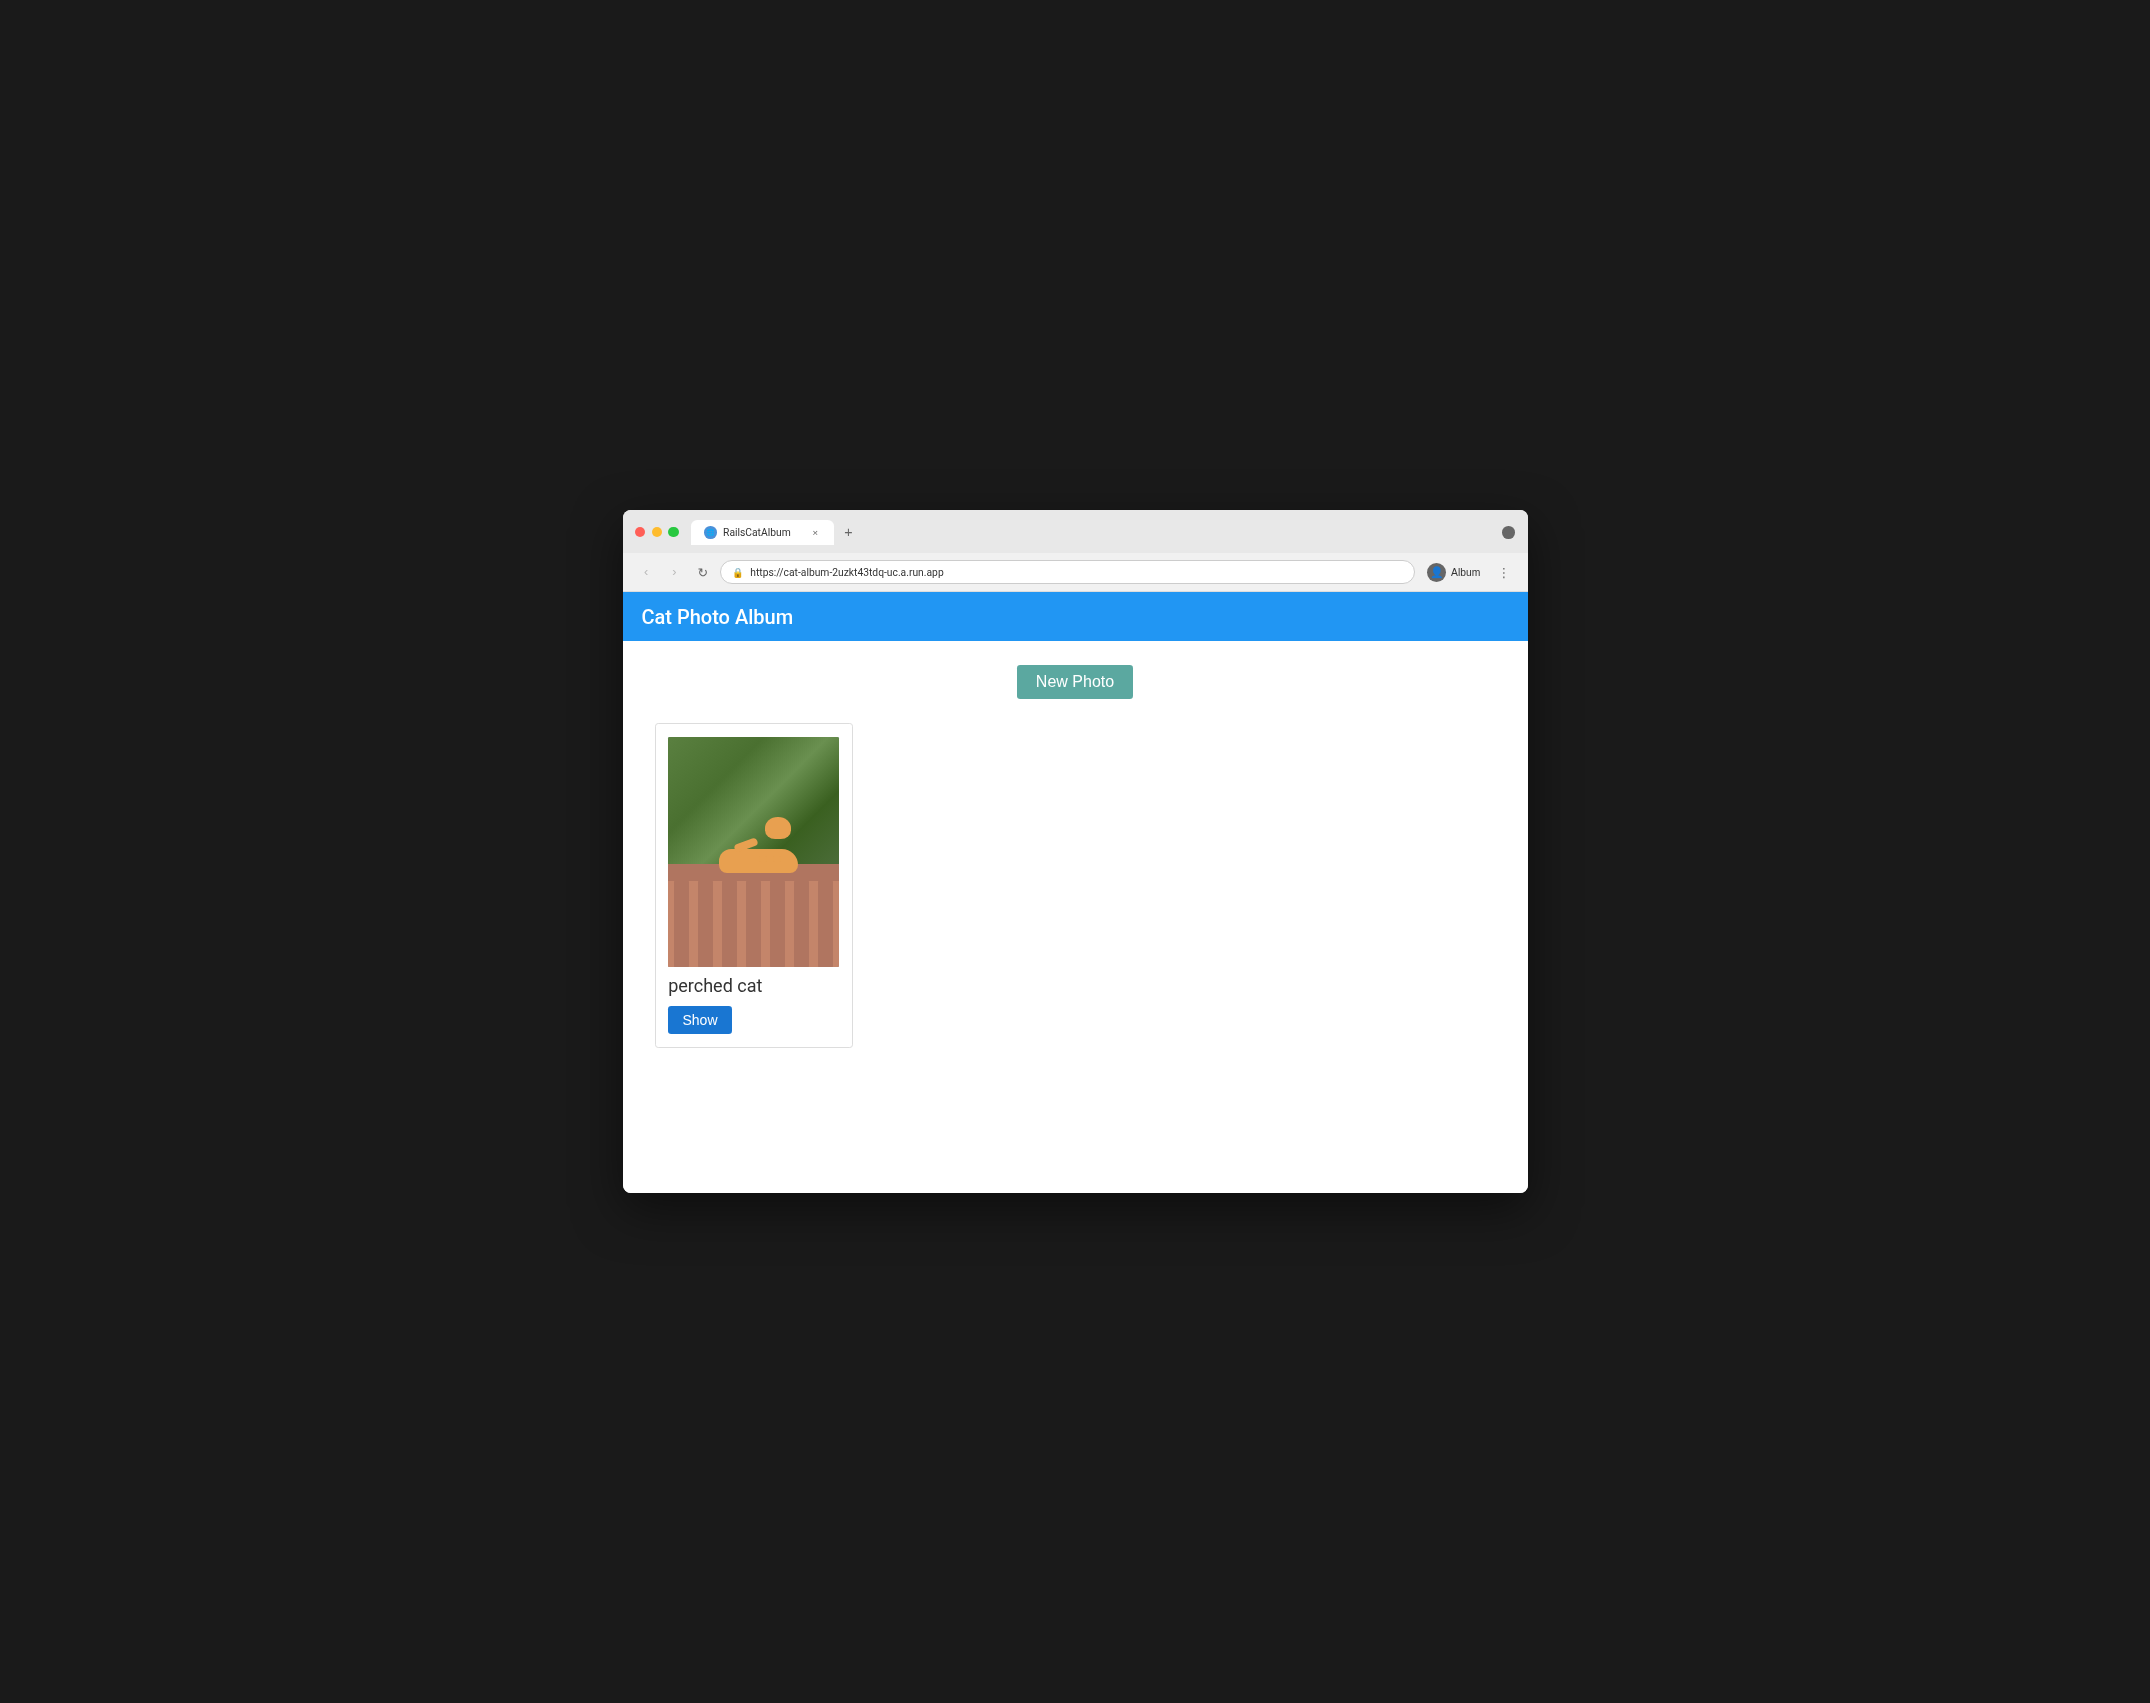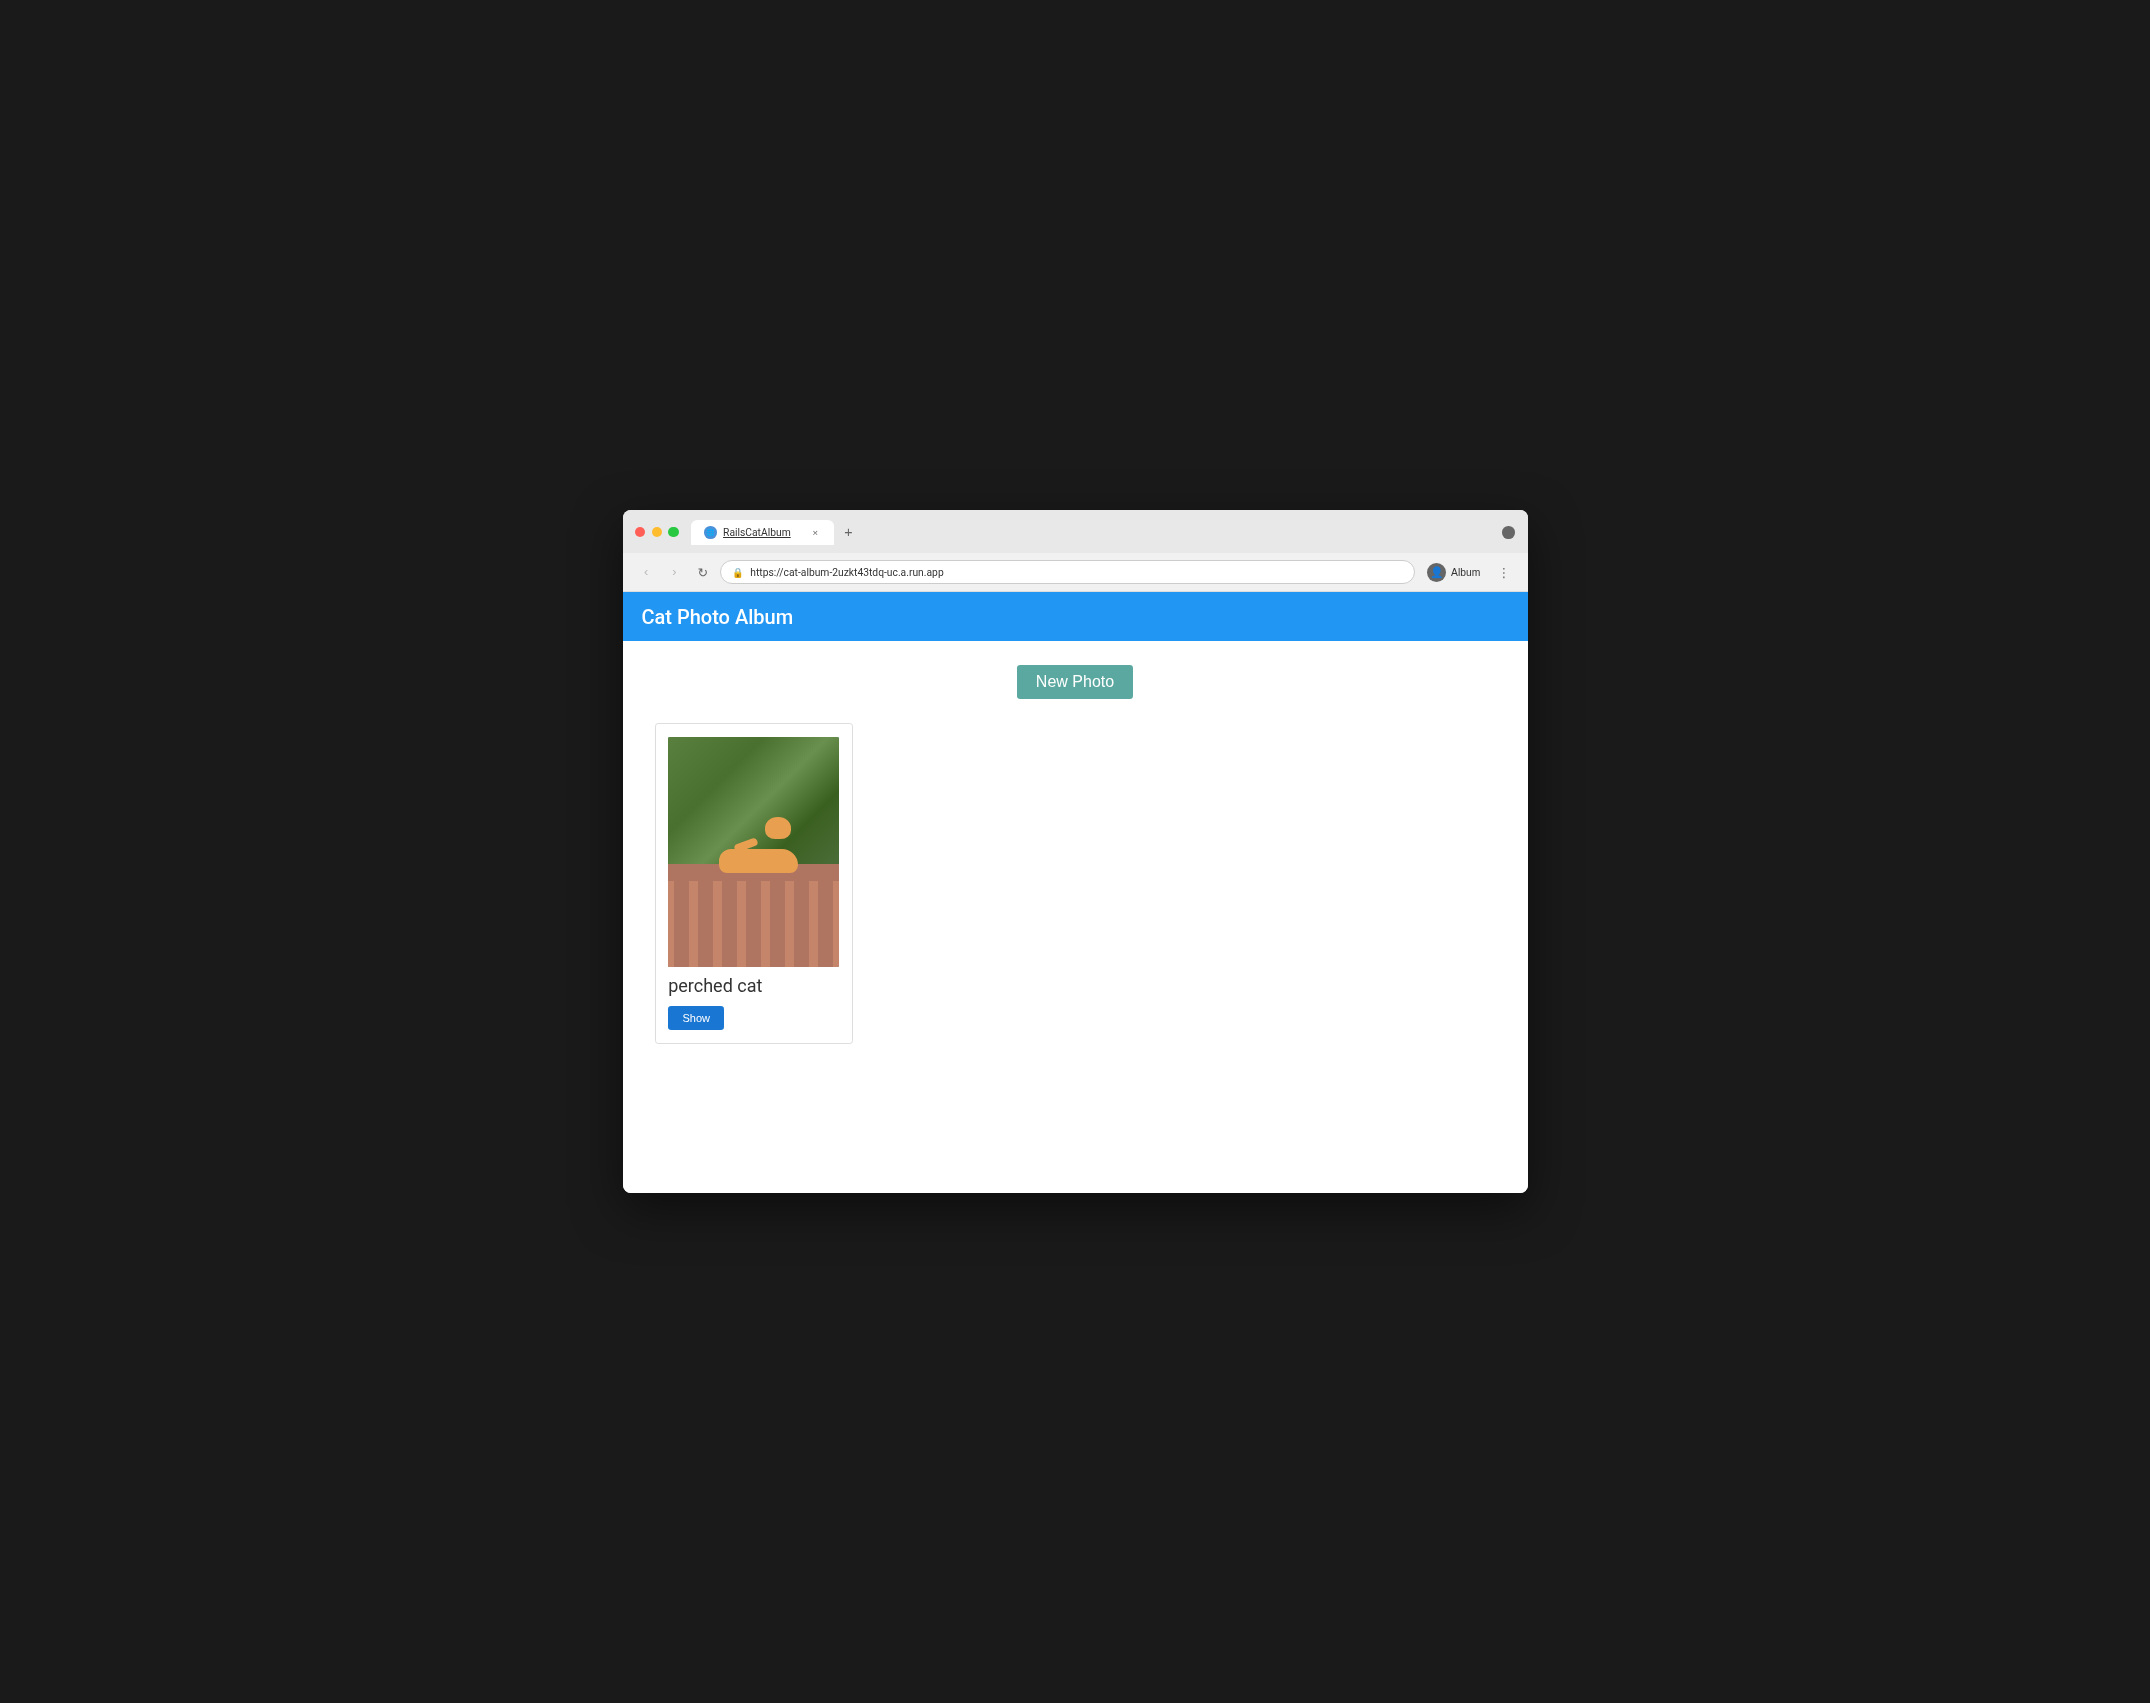--- a/index.html
+++ b/index.html
@@ -90,21 +90,20 @@
       font-size: 7.1px;
       color: white;
       flex-shrink: 0;
     }
 
     .tab-title {
       flex: 1;
       white-space: nowrap;
       overflow: hidden;
       text-overflow: ellipsis;
-      text-decoration: underline;
     }
 
     .tab-close {
       width: 12.7px;
       height: 12.7px;
       border: none;
       background: none;
       cursor: pointer;
       color: #666;
       font-size: 9.5px;
@@ -435,21 +434,21 @@
       color: #333;
     }
 
     .show-btn {
       margin-top: 9.5px;
       background: #1976D2;
       color: #fff;
       border: none;
       padding: 6.3px 14.3px;
       border-radius: 3.2px;
-      font-size: 11px;
+      font-size: 14px;
       cursor: pointer;
     }
   </style>
 </head>
 <body>
 
 <div class="browser-window">
 
   <div class="title-bar">
     <div class="title-bar-top">

